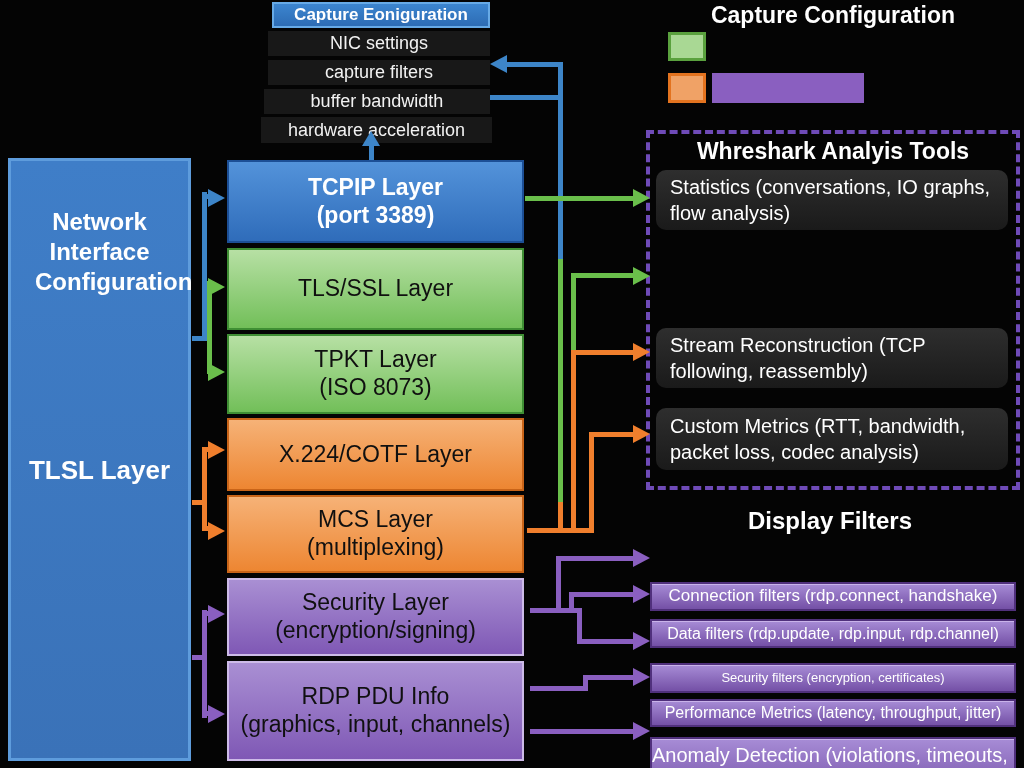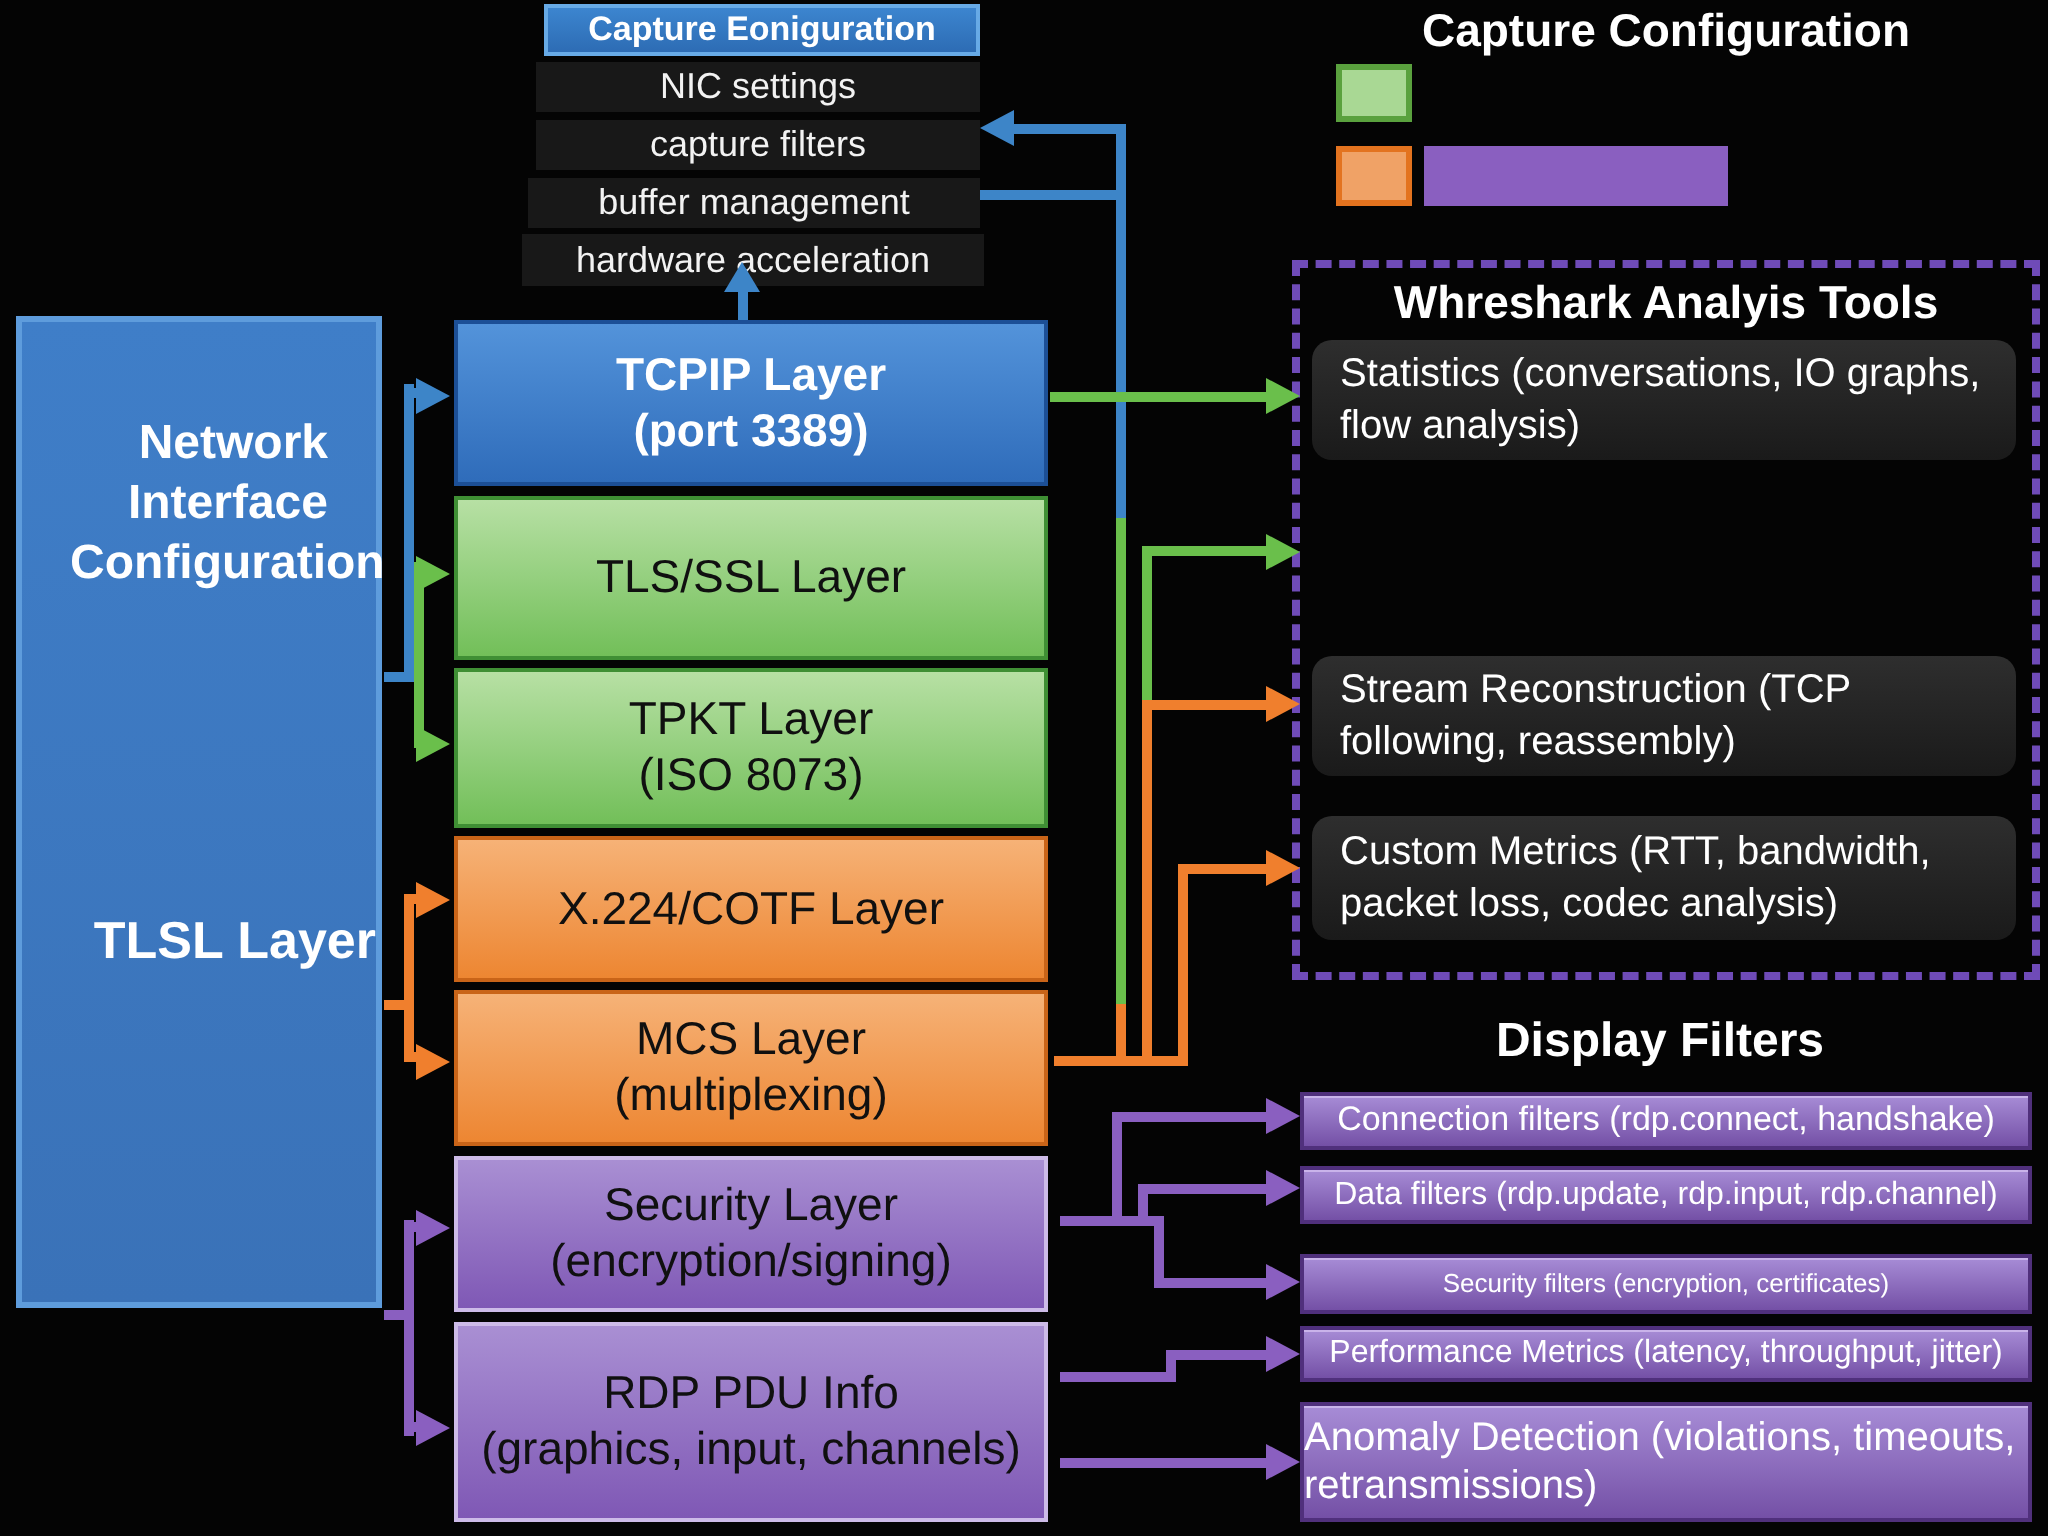--- a/index.html
+++ b/index.html
@@ -50,21 +50,21 @@
   }
   .dashed-frame { border:4px dashed #6f4bb8; }
 
   .sec-title { font-weight:bold; color:#fff; text-align:center; }
 
   
   .filt {
     left:650px; width:366px; background:linear-gradient(180deg,#a78cd6,#7450a6);
     border:2px solid #50307c; box-shadow:inset 0 1px 0 #c9b3ea;
     color:#fff; display:flex; align-items:center; justify-content:center;
-    text-align:center; line-height:1.2;
+    text-align:center; line-height:1.2;margin-top:36px;
   }
 
   
   .h { position:absolute; height:5px; }
   .v { position:absolute; width:5px; }
   .tri-r { position:absolute; width:0; height:0; border-top:9px solid transparent; border-bottom:9px solid transparent; }
   .tri-l { position:absolute; width:0; height:0; border-top:9px solid transparent; border-bottom:9px solid transparent; }
   .tri-u { position:absolute; width:0; height:0; border-left:9px solid transparent; border-right:9px solid transparent; }
   .c-blue   { background:#3d85c8; }
   .c-green  { background:#6abf4b; }
@@ -78,29 +78,29 @@
   .tu-blue   { border-bottom:15px solid #3d85c8; }
   .tri-r { border-left-width:17px; border-left-style:solid; }
 
   .swatch { position:absolute; }
 </style>
 </head>
 <body>
 
 <div id="stage">
 
-  <div class="abs net-panel" style="left:8px; top:158px; width:183px; height:496px;text-align:right;">
+  <div class="abs net-panel" style="left:8px; top:158px; width:183px; height:603px;">
     <div class="ttl">Network Interface Configuration</div>
     <div class="sub">TLSL Layer</div>
   </div>
 
   <div class="abs cap-head" style="left:272px; top:2px; width:218px; height:26px;">Capture Eoniguration</div>
   <div class="abs cap-row" style="left:268px; top:31px; width:222px; height:25px;">NIC settings</div>
   <div class="abs cap-row" style="left:268px; top:60px; width:222px; height:25px;">capture filters</div>
-  <div class="abs cap-row" style="left:264px; top:89px; width:226px; height:25px;">buffer management</div>
+  <div class="abs cap-row" style="left:264px; top:89px; width:226px; height:25px;">buffer bandwidth</div>
   <div class="abs cap-row" style="left:261px; top:117px; width:231px; height:26px;">hardware acceleration</div>
 
   <div class="abs sec-title" style="left:683px; top:2px; width:300px; font-size:23px;">Capture Configuration</div>
   <div class="swatch" style="left:668px; top:32px; width:38px; height:29px; background:#a9d894; border:3px solid #5aa13e;"></div>
   <div class="swatch" style="left:668px; top:73px; width:38px; height:30px; background:#f0a266; border:3px solid #e3731f;"></div>
   <div class="swatch" style="left:712px; top:73px; width:152px; height:30px; background:#8a5fc0;"></div>
 
   <div class="abs layer blue" style="top:160px; height:83px;">
     <div>TCPIP Layer</div>
     <div>(port 3389)</div>

